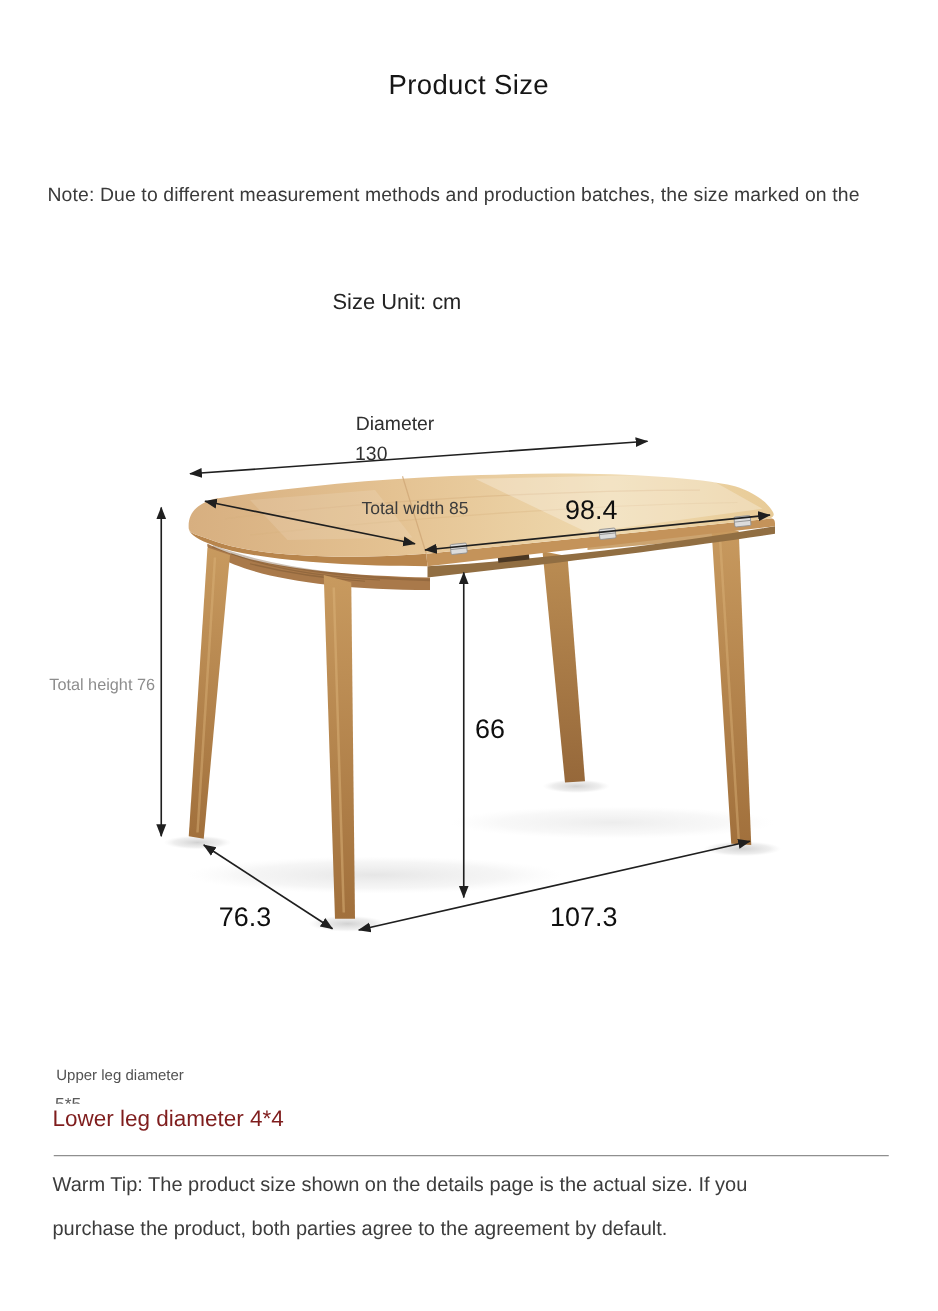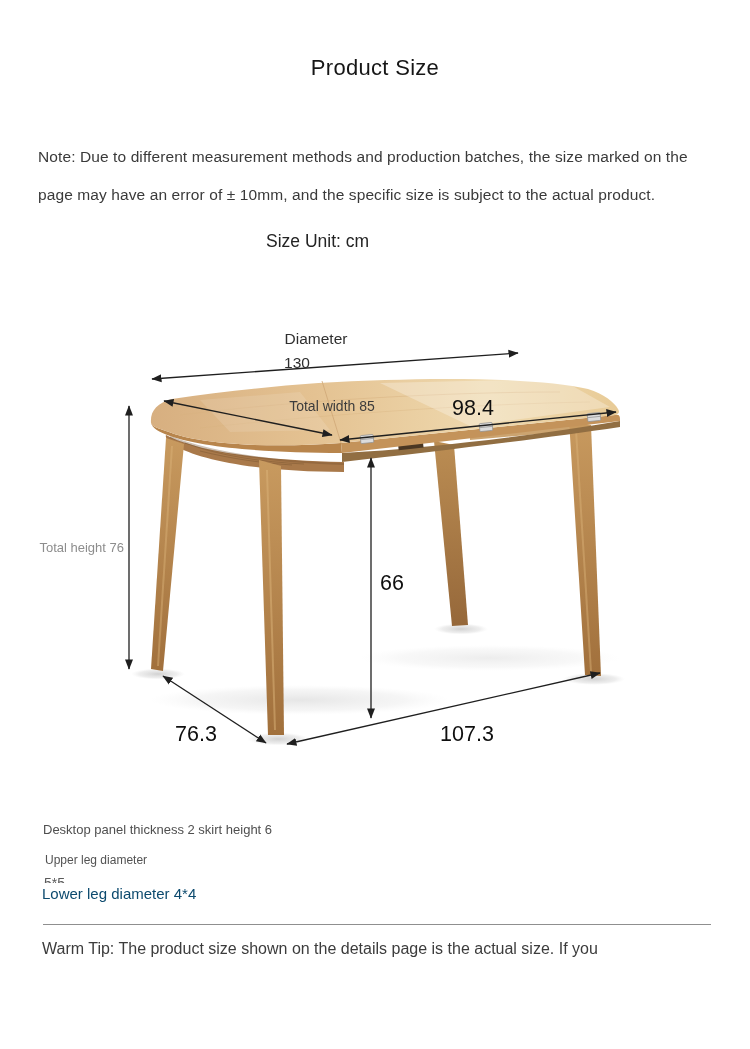--- a/index.html
+++ b/index.html
@@ -12,41 +12,40 @@
   #page-title{left:0;top:55px;width:750px;text-align:center;font-size:22px;color:#161616;letter-spacing:.3px;}
   .note-line{left:38px;font-size:15.5px;color:#3a3a3a;letter-spacing:.1px;}
   #note-line1{top:148px;}
   #note-line2{top:186px;}
   #size-unit{left:266px;top:231px;font-size:17.5px;color:#242424;text-align:right;}
   #diagram-svg{left:0;top:280px;}
   .spec{color:#4f4f4f;}
   #spec-thickness{left:43px;top:822px;font-size:13px;}
   #spec-upper-leg{left:45px;top:853px;font-size:12px;color:#525252;}
   #spec-upper-leg-value{left:44px;top:876px;font-size:14px;height:7px;overflow:hidden;line-height:14px;color:#5a5a5a;}
-  #spec-lower-leg{left:42px;top:885px;font-size:15px;color:#0c4a6e;}
+  #spec-lower-leg{left:42px;top:885px;font-size:18px;color:#7f1d1d;}
   #divider{left:43px;top:924px;width:668px;height:1px;background:#8f8f8f;}
   .tip-line{left:42px;font-size:16px;color:#3c3c3c;}
   #warm-tip-line1{top:940px;text-align:right;}
   #warm-tip-line2{top:975px;}
   svg text{font-family:"Liberation Sans","DejaVu Sans",sans-serif;}
   .dim-line{stroke:#1f1f1f;stroke-width:1.3;fill:none;}
   .dim-label-sm{font-size:14px;fill:#3c3c3c;}
   .dim-label-md{font-size:15.5px;fill:#2f2f2f;}
   .dim-label-lg{font-size:21.5px;fill:#0f0f0f;}
   .dim-label-gray{font-size:13px;fill:#8d8d8d;}
 </style>
 </head>
 <body>
 
 <div id="stage">
 
   <div id="page-title" class="abs">Product Size</div>
 
   <div id="note-line1" class="abs note-line nowrap">Note: Due to different measurement methods and production batches, the size marked on the</div>
-  <div id="note-line2" class="abs note-line nowrap">page may have an error of ± 10mm, and the specific size is subject to the actual product.</div>
 
   <div id="size-unit" class="abs nowrap">Size Unit: cm</div>
 
   <svg id="diagram-svg" class="abs" width="750" height="500" viewBox="0 0 750 500" xmlns="http://www.w3.org/2000/svg">
     <defs>
       <marker id="ah" viewBox="0 0 10 10" refX="8.6" refY="5" markerWidth="8.5" markerHeight="8.5" orient="auto-start-reverse">
         <path d="M0,1.4 L9.2,5 L0,8.6 Z" fill="#1f1f1f"></path>
       </marker>
       <linearGradient id="topGrad" x1="0" y1="0" x2="1" y2="0">
         <stop offset="0" stop-color="#d7af80"></stop>
@@ -139,22 +138,22 @@
       <text class="dim-label-md" x="297" y="88" text-anchor="middle">130</text>
       <text class="dim-label-sm" x="332" y="131" text-anchor="middle">Total width 85</text>
       <text class="dim-label-lg" x="473" y="135" text-anchor="middle">98.4</text>
       <text class="dim-label-gray" x="124" y="272" text-anchor="end">Total height 76</text>
       <text class="dim-label-lg" x="380" y="310" text-anchor="start">66</text>
       <text class="dim-label-lg" x="196" y="461" text-anchor="middle">76.3</text>
       <text class="dim-label-lg" x="467" y="461" text-anchor="middle">107.3</text>
     </g>
   </svg>
 
-  <div id="spec-thickness" class="abs spec nowrap">Desktop panel thickness 2 skirt height 6</div>
   <div id="spec-upper-leg" class="abs nowrap">Upper leg diameter</div>
   <div id="spec-upper-leg-value" class="abs nowrap">5*5</div>
   <div id="spec-lower-leg" class="abs nowrap">Lower leg diameter 4*4</div>
 
   <div id="divider" class="abs"></div>
 
   <div id="warm-tip-line1" class="abs tip-line nowrap">Warm Tip: The product size shown on the details page is the actual size. If you</div>
+  <div id="warm-tip-line2" class="abs tip-line nowrap">purchase the product, both parties agree to the agreement by default.</div>
 
 </div>
 
 </body></html>

